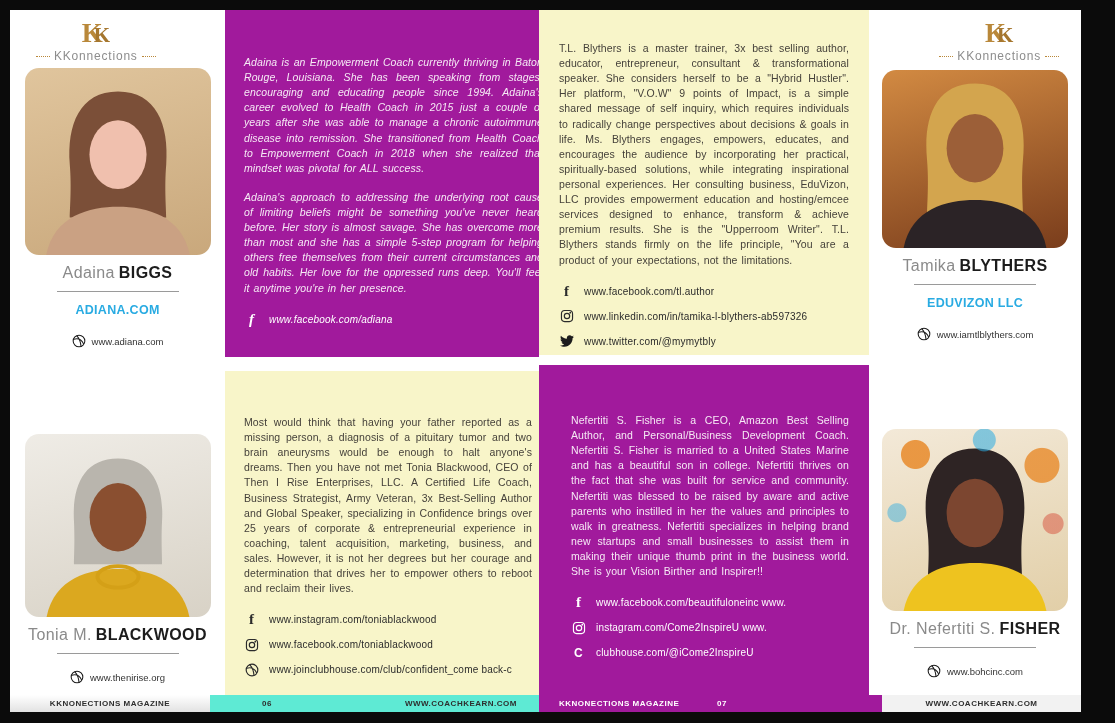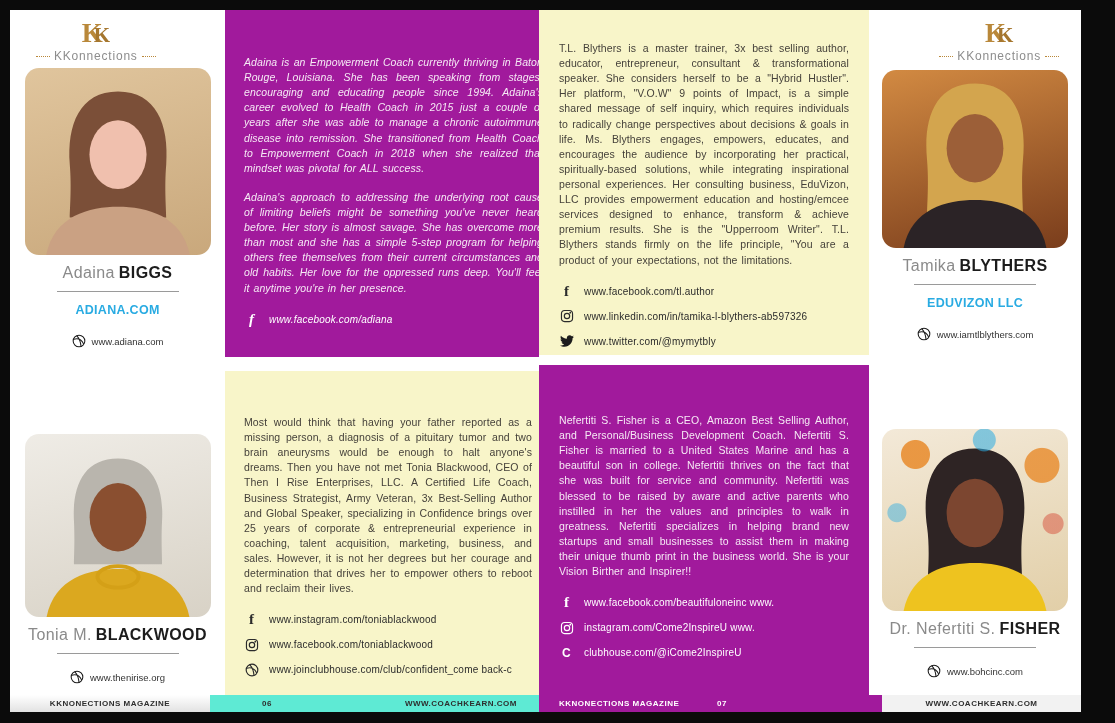--- a/index.html
+++ b/index.html
@@ -60,21 +60,21 @@
   
   .bio-col{display:flex;flex-direction:column;}
   .bio-col-left{width:326px;}
   .bio-col-right{width:330px;}
   .block{box-sizing:border-box;}
   .block-magenta{background:#a11a9c;color:#f6e9f5;}
   .block-cream{background:#f8f5c9;color:#45413a;}
   .blk-1L{height:347px;padding:45px 8px 0 19px;font-style:italic;}
   .blk-2L{height:324px;margin-top:14px;padding:44px 19px 0 19px;}
   .blk-1R{height:345px;padding:31px 20px 0 20px;}
-  .blk-2R{height:330px;margin-top:10px;padding:48px 20px 0 20px;}
+  .blk-2R{height:330px;margin-top:10px;padding:48px 20px 0 32px;}
   .bio-text{font-size:10.5px;line-height:1.44;text-align:justify;margin:0 0 14px 0;letter-spacing:.1px;word-spacing:1px;}
   .links{margin-top:16px;display:flex;flex-direction:column;gap:10px;}
   .link-row{display:flex;align-items:center;gap:10px;font-size:10px;letter-spacing:.2px;}
   .link-row .li{width:15px;height:15px;display:flex;align-items:center;justify-content:center;flex-shrink:0;}
   .block-magenta .link-row{color:#ffffff;}
   .block-cream  .link-row{color:#2b2b2b;}
   .fb-glyph{font-family:"Liberation Serif", serif;font-weight:bold;font-size:15px;line-height:1;}
   .ch-glyph{font-weight:bold;font-size:12px;line-height:1;}
   .li svg{width:14px;height:14px;}
 

